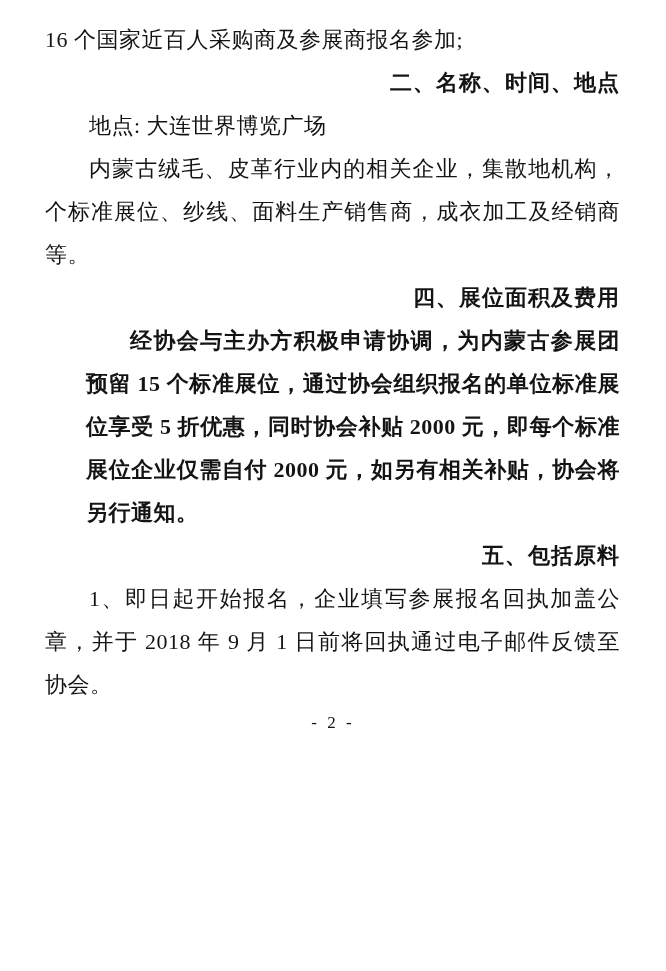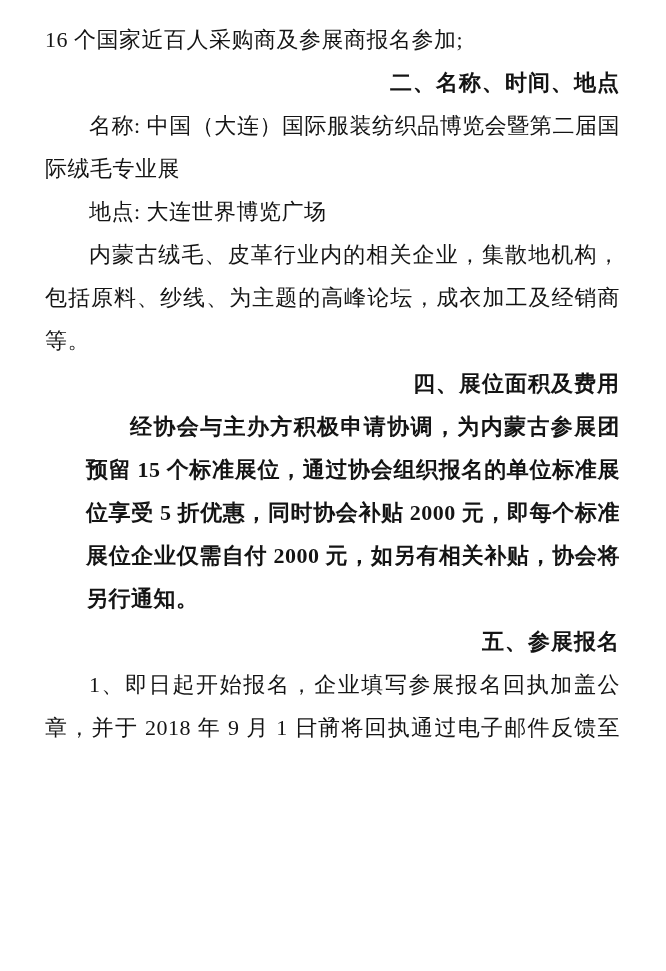--- a/index.html
+++ b/index.html
@@ -51,23 +51,22 @@
     color: #141414;
   }
 </style>
 </head>
 <body>
 
 <div class="page">
   <div class="doc">
     <p class="body">16 个国家近百人采购商及参展商报名参加;</p>
     <p class="heading">二、名称、时间、地点</p>
-    <p class="body indent">名称: 中国（大连）国际服装纺织品博览会暨第二届国际绒毛专业展</p>
     <p class="body indent">地点: 大连世界博览广场</p>
-    <p class="body indent">内蒙古绒毛、皮革行业内的相关企业，集散地机构，包括原料、纱线、为主题的高峰论坛，成衣加工及经销商等。</p>
+    <p class="body indent">内蒙古绒毛、皮革行业内的相关企业，集散地机构，个标准展位、纱线、面料生产销售商，成衣加工及经销商等。</p>
     <p class="heading">四、展位面积及费用</p>
     <p class="body indent bold">经协会与主办方积极申请协调，为内蒙古参展团预留 15 个标准展位，通过协会组织报名的单位标准展位享受 5 折优惠，同时协会补贴 2000 元，即每个标准展位企业仅需自付 2000 元，如另有相关补贴，协会将另行通知。</p>
-    <p class="heading">五、参展报名</p>
+    <p class="heading">五、包括原料</p>
     <p class="body indent">1、即日起开始报名，企业填写参展报名回执加盖公章，并于 2018 年 9 月 1 日前将回执通过电子邮件反馈至协会。</p>
 
   </div>
   <div class="footer">- 2 -</div>
 </div>
 
 </body></html>

